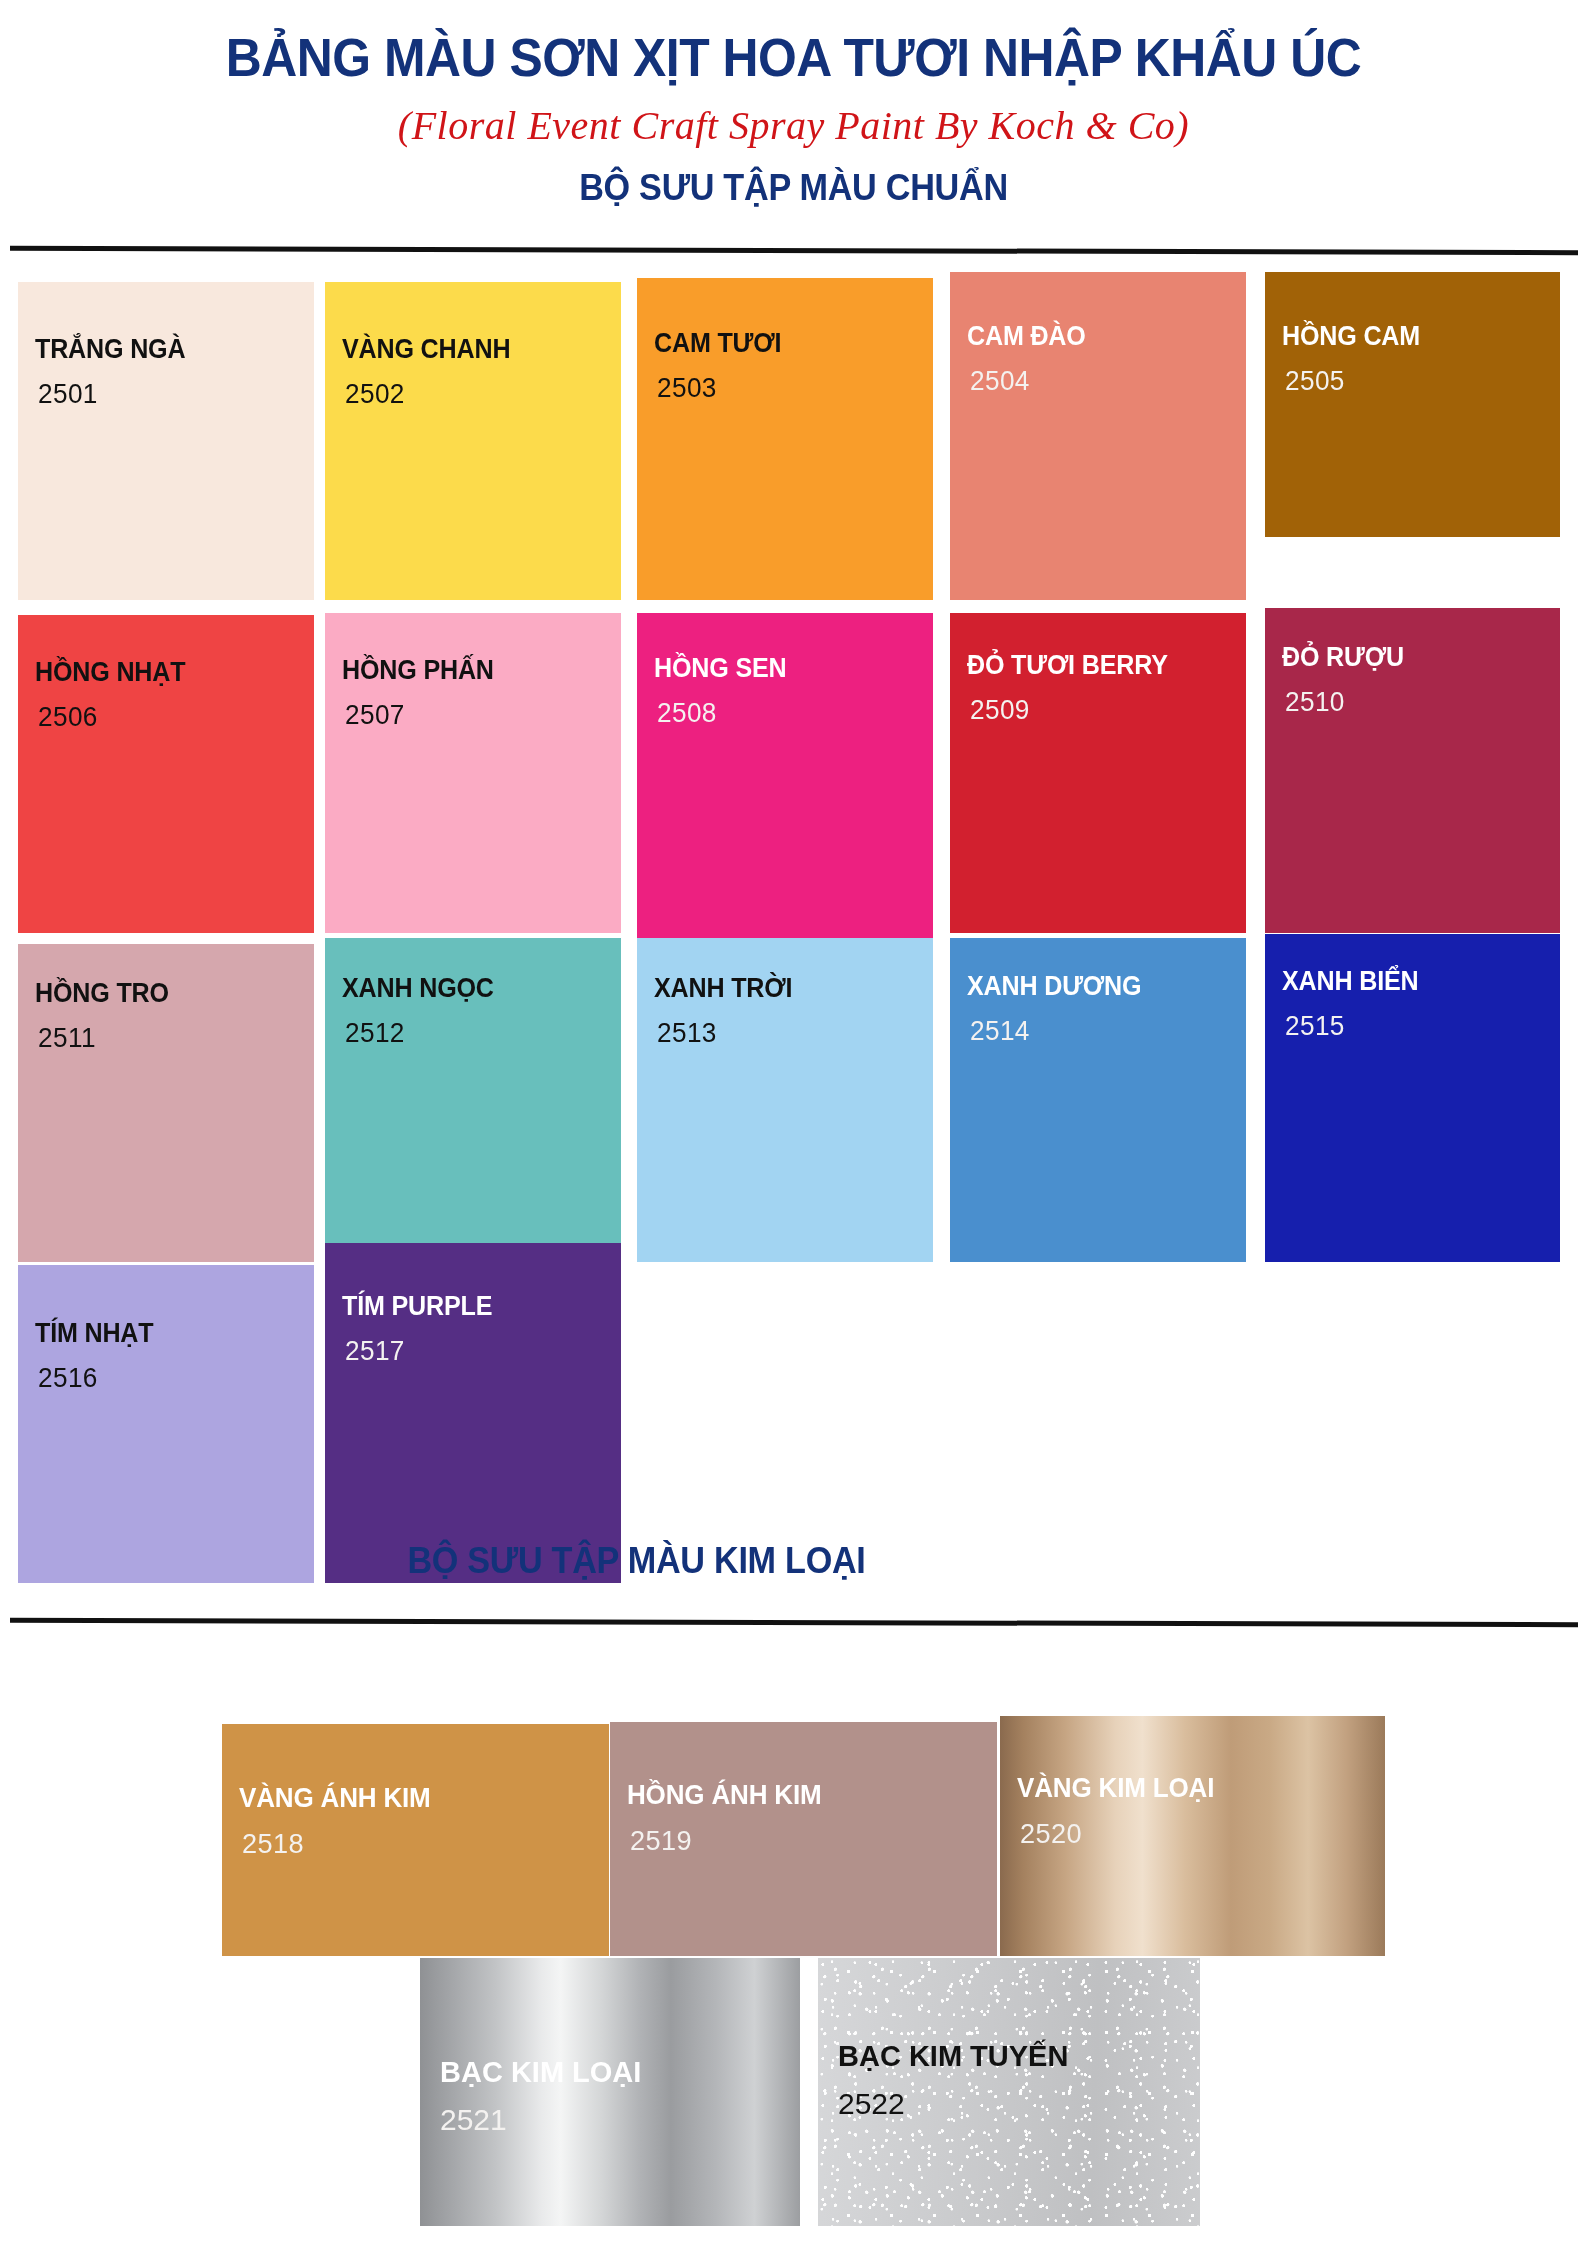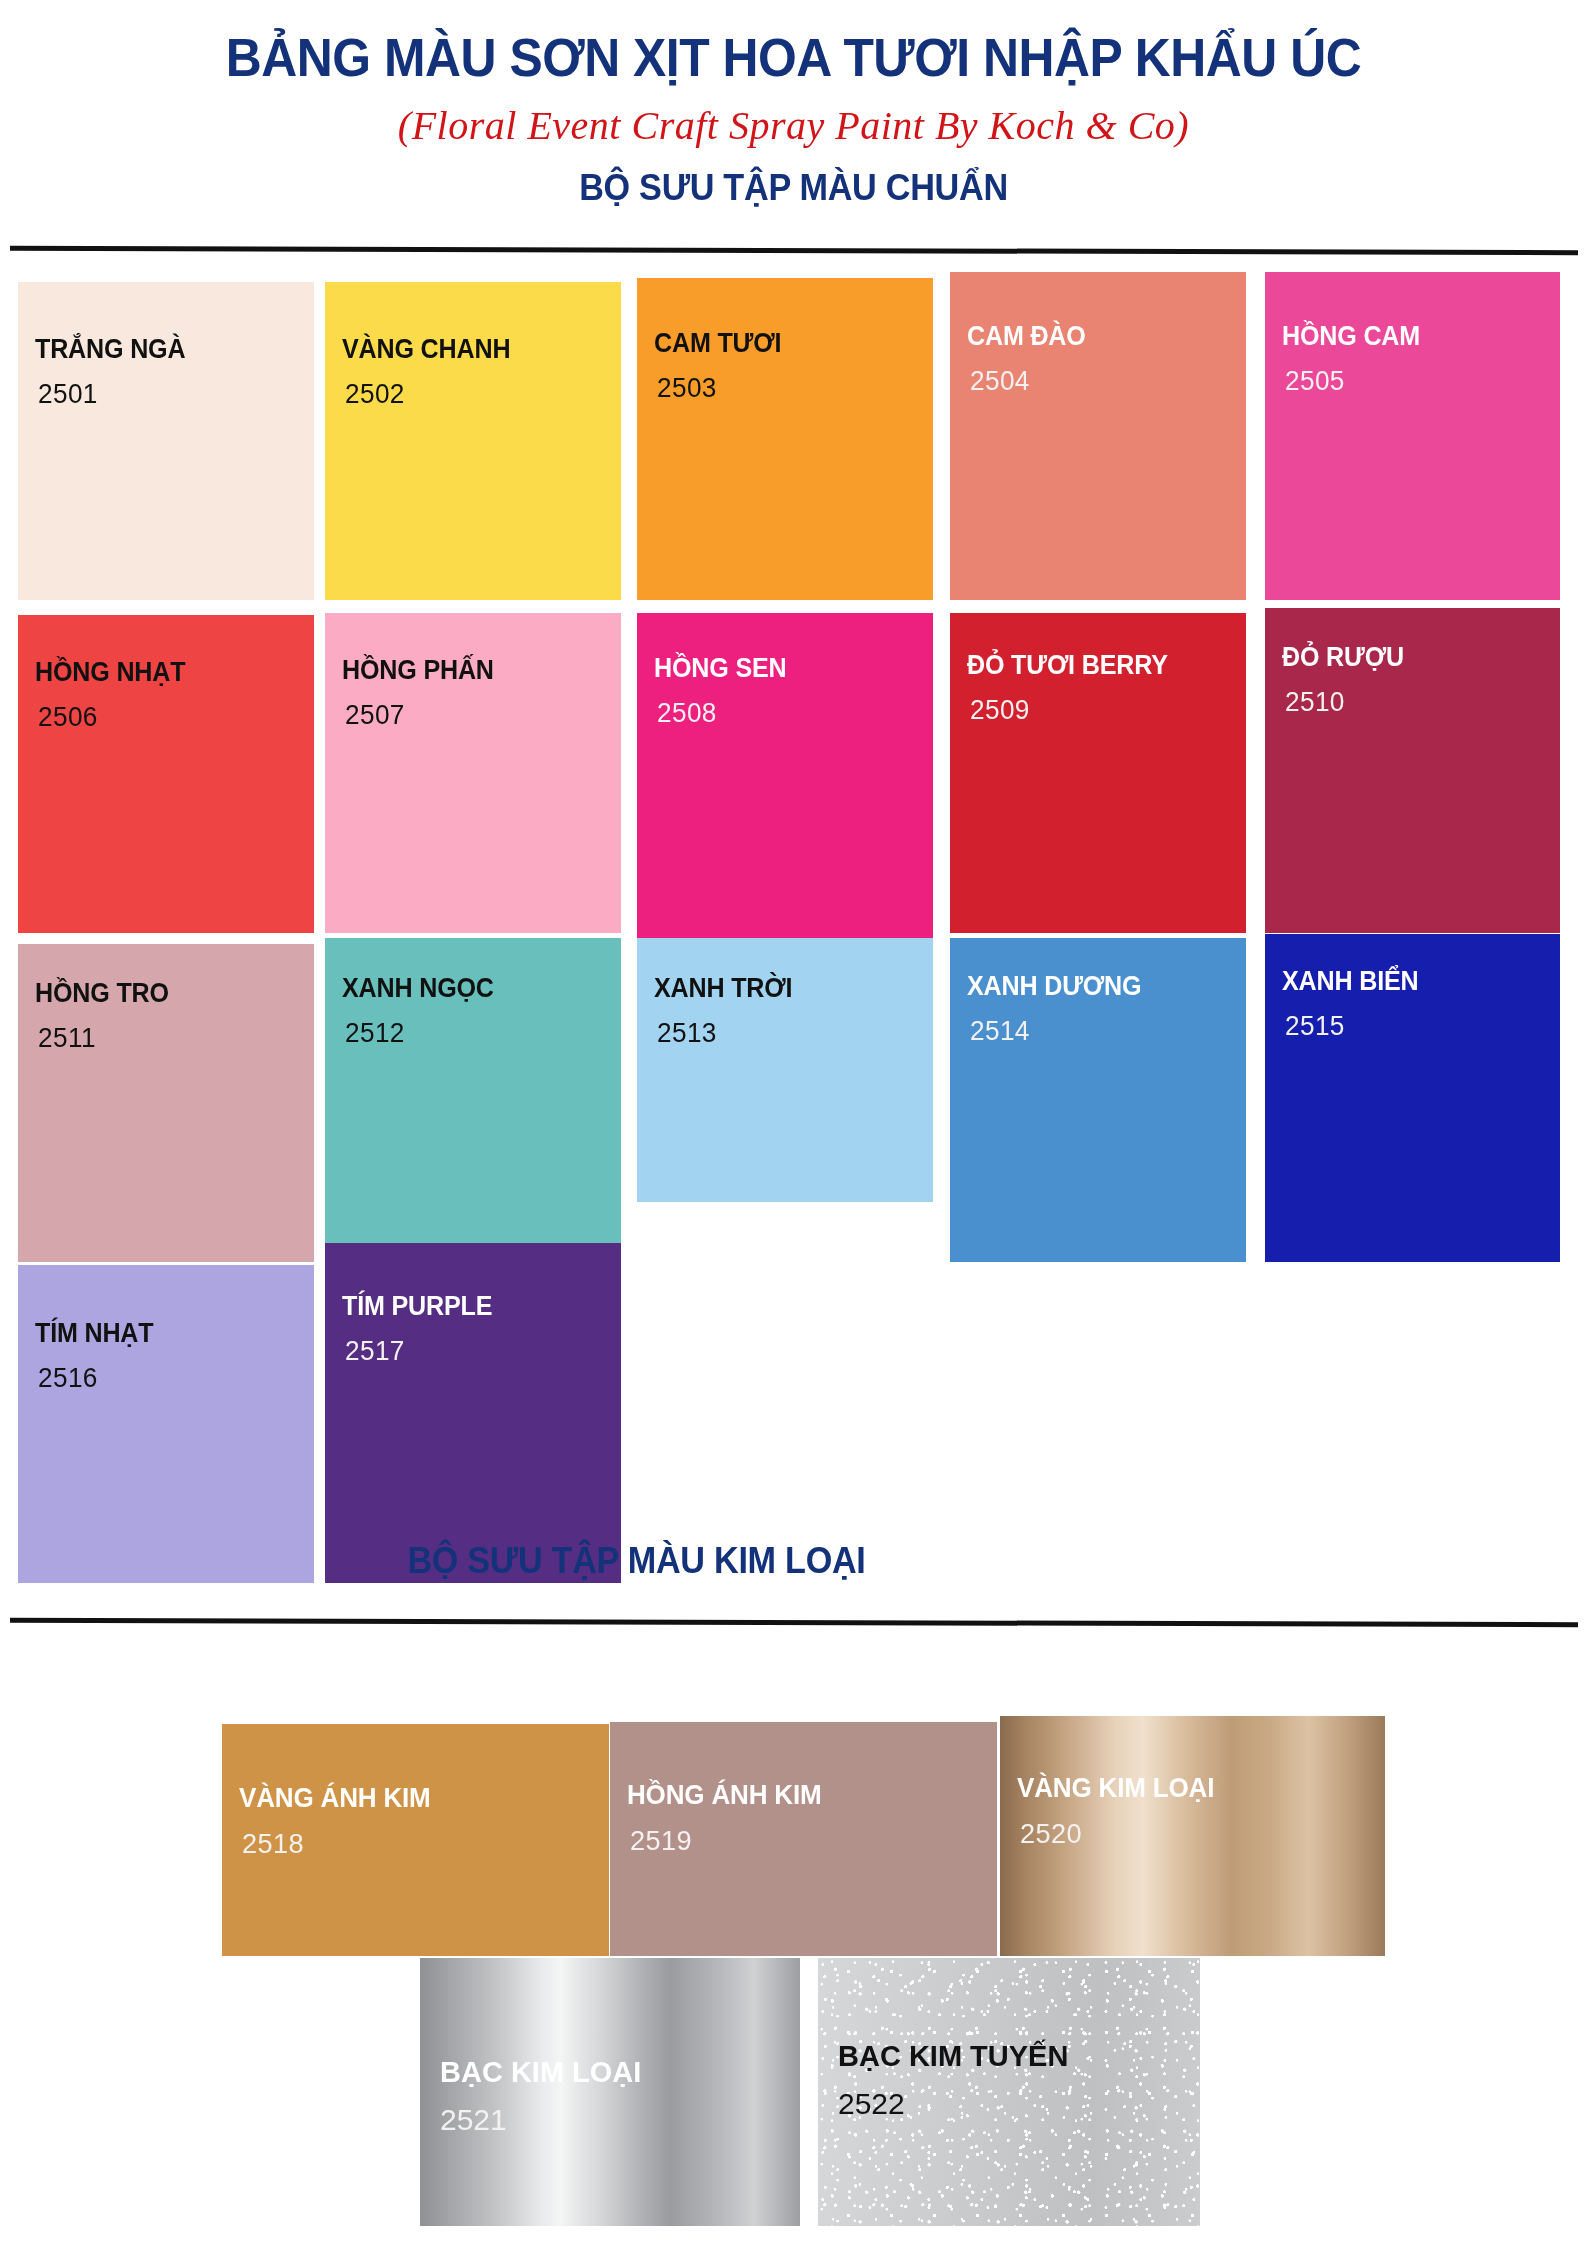--- a/index.html
+++ b/index.html
@@ -195,21 +195,21 @@
 <div class="swatch tone-dark" style="left: 637px; top: 278px; width: 296px; height: 322px; background-color: rgb(249, 157, 42);">
   <div class="label" style="top:50px;">CAM TƯƠI</div>
   <div class="code" style="top:95px;">2503</div>
 </div>
 
 <div class="swatch tone-light" style="left: 950px; top: 272px; width: 296px; height: 328px; background-color: rgb(232, 132, 113);">
   <div class="label" style="top:49px;">CAM ĐÀO</div>
   <div class="code" style="top:94px;">2504</div>
 </div>
 
-<div class="swatch tone-light" style="left: 1265px; top: 272px; width: 295px; height: 328px; background-color: #ec4899;">
+<div class="swatch tone-light" style="left: 1265px; top: 272px; width: 295px; height: 265px; background-color: #a16207;">
   <div class="label" style="top:49px;">HỒNG CAM</div>
   <div class="code" style="top:94px;">2505</div>
 </div>
 
 <div class="swatch tone-dark" style="left: 18px; top: 615px; width: 296px; height: 318px; background-color: #ef4444;">
   <div class="label" style="top:42px;">HỒNG NHẠT</div>
   <div class="code" style="top:87px;">2506</div>
 </div>
 
 <div class="swatch tone-dark" style="left: 325px; top: 613px; width: 296px; height: 320px; background-color: rgb(251, 171, 196);">
@@ -235,21 +235,21 @@
 <div class="swatch tone-dark" style="left: 18px; top: 944px; width: 296px; height: 318px; background-color: rgb(213, 167, 173);">
   <div class="label" style="top:34px;">HỒNG TRO</div>
   <div class="code" style="top:79px;">2511</div>
 </div>
 
 <div class="swatch tone-dark" style="left: 325px; top: 938px; width: 296px; height: 324px; background-color: rgb(104, 191, 188);">
   <div class="label" style="top:35px;">XANH NGỌC</div>
   <div class="code" style="top:80px;">2512</div>
 </div>
 
-<div class="swatch tone-dark" style="left: 637px; top: 938px; width: 296px; height: 264px; background-color: rgb(162, 212, 242);">
+<div class="swatch tone-dark" style="left: 637px; top: 938px; width: 296px; height: 324px; background-color: rgb(162, 212, 242);">
   <div class="label" style="top:35px;">XANH TRỜI</div>
   <div class="code" style="top:80px;">2513</div>
 </div>
 
 <div class="swatch tone-light" style="left: 950px; top: 938px; width: 296px; height: 324px; background-color: rgb(74, 143, 206);">
   <div class="label" style="top:33px;">XANH DƯƠNG</div>
   <div class="code" style="top:78px;">2514</div>
 </div>
 
 <div class="swatch tone-light" style="left: 1265px; top: 934px; width: 295px; height: 328px; background-color: rgb(22, 31, 173);">

